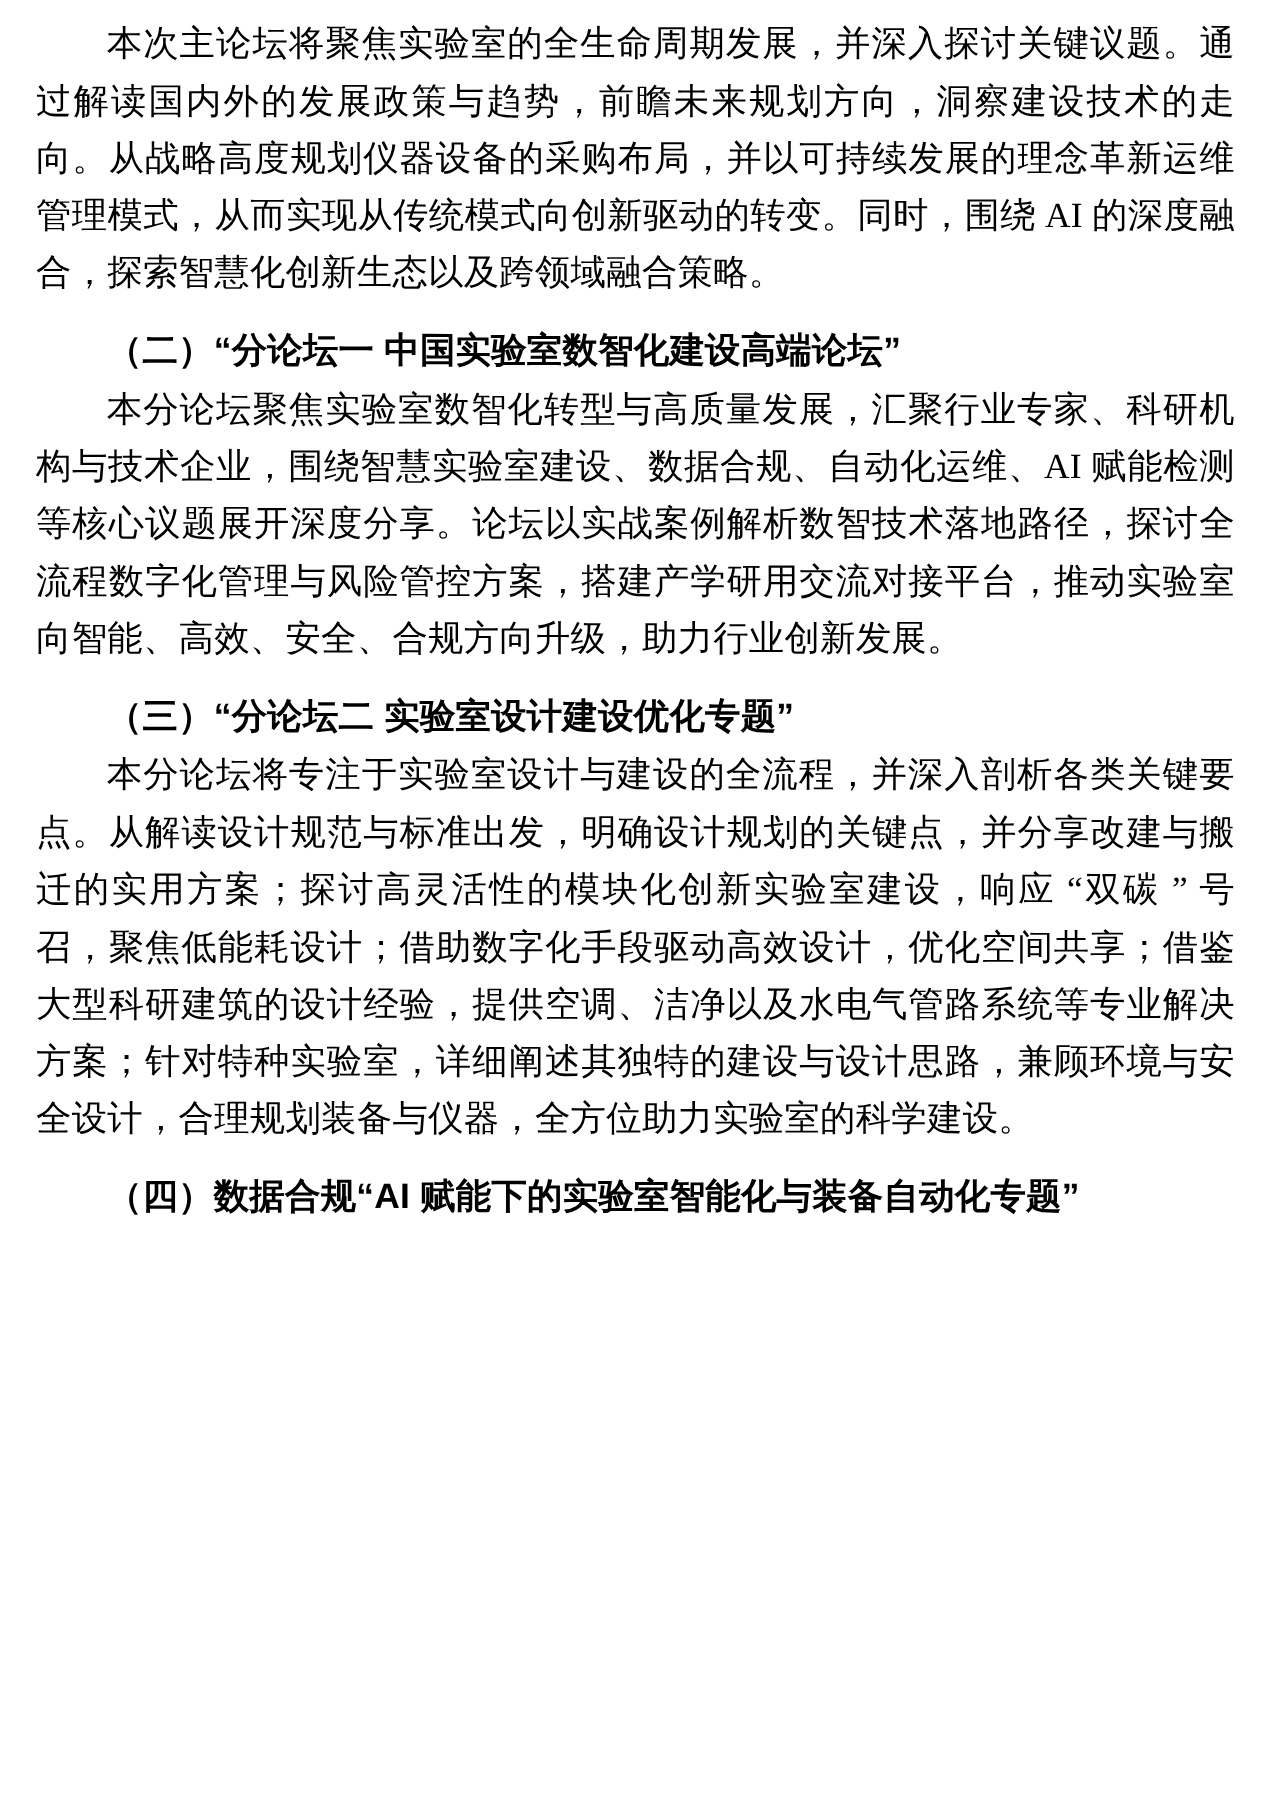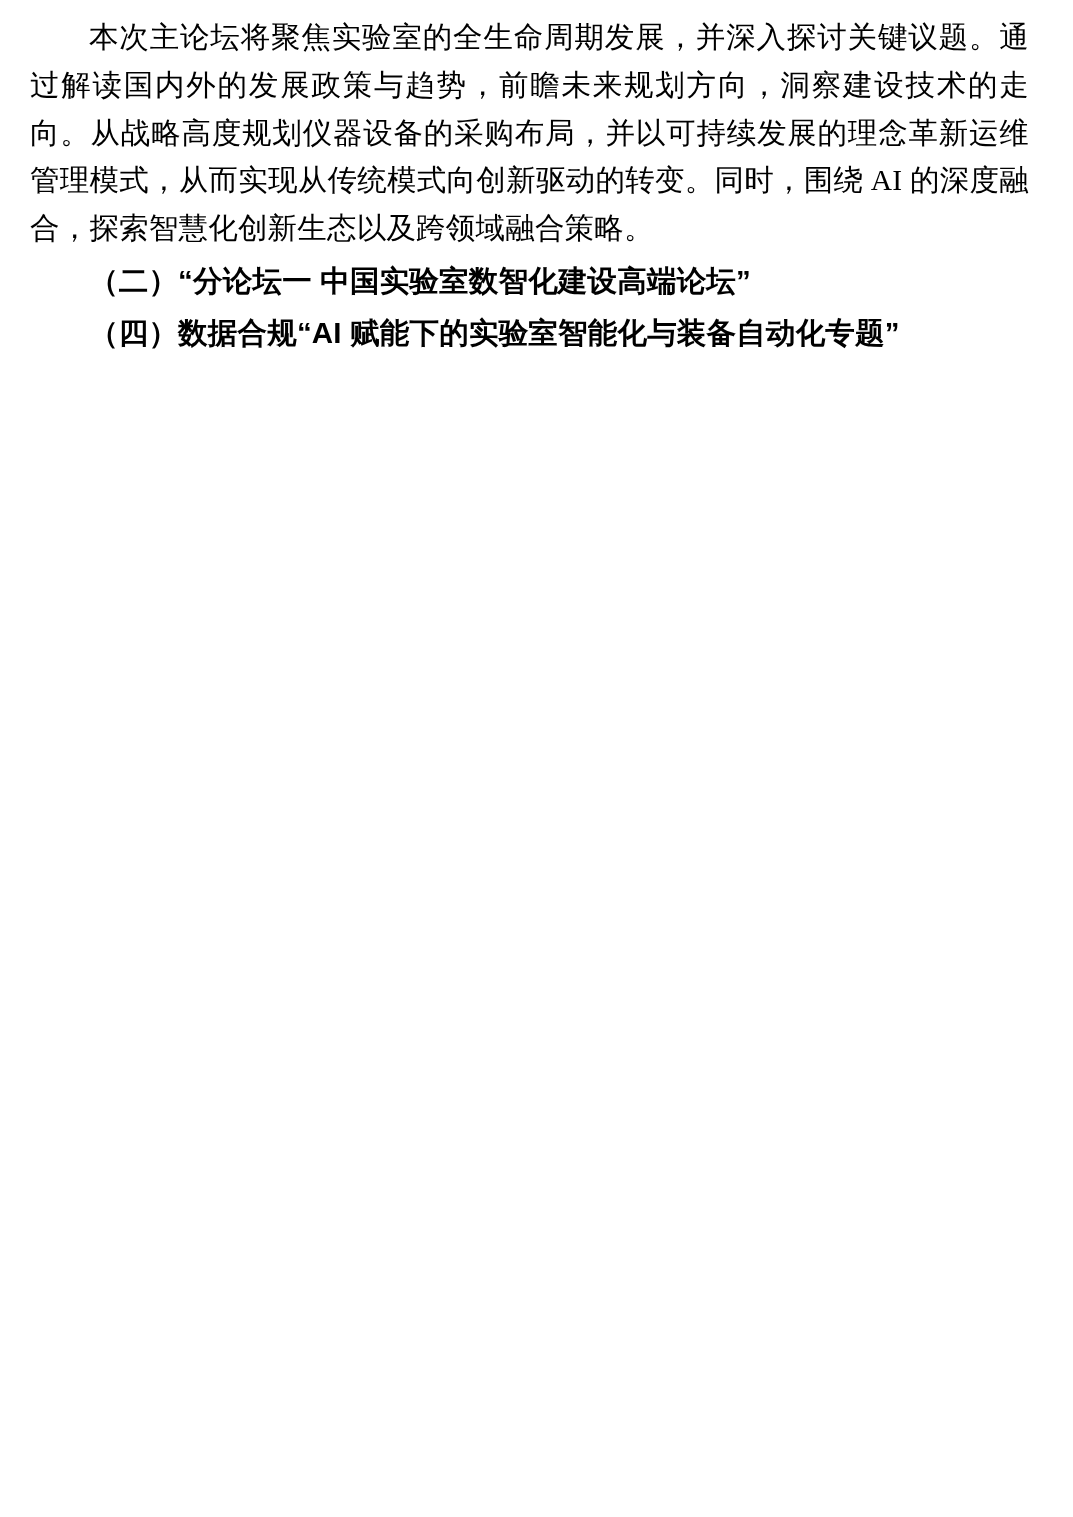--- a/index.html
+++ b/index.html
@@ -26,34 +26,37 @@
     text-justify: inter-ideograph;
     text-indent: 2em;
     margin: 0 0 2px 0;
     letter-spacing: 0.2px;
     font-family: "Liberation Serif", "DejaVu Serif", serif;
   }
   .heading {
     font-size: 29.5px;
     line-height: 1.62;
     text-indent: 2em;
-    margin: 4px 0 2px 0;
+    margin: 16px 0 2px 0;
     font-weight: bold;
     font-family: "Liberation Sans", "DejaVu Sans", sans-serif;
     letter-spacing: 0.2px;
   }
 </style>
 </head>
 <body>
 
 <div class="page">
 
   <p class="para">本次主论坛将聚焦实验室的全生命周期发展，并深入探讨关键议题。通过解读国内外的发展政策与趋势，前瞻未来规划方向，洞察建设技术的走向。从战略高度规划仪器设备的采购布局，并以可持续发展的理念革新运维管理模式，从而实现从传统模式向创新驱动的转变。同时，围绕 AI 的深度融合，探索智慧化创新生态以及跨领域融合策略。</p>
 
   <p class="heading">（二）“分论坛一  中国实验室数智化建设高端论坛”</p>
 
+  <p class="para">本分论坛聚焦实验室数智化转型与高质量发展，汇聚行业专家、科研机构与技术企业，围绕智慧实验室建设、数据合规、自动化运维、AI 赋能检测等核心议题展开深度分享。论坛以实战案例解析数智技术落地路径，探讨全流程数字化管理与风险管控方案，搭建产学研用交流对接平台，推动实验室向智能、高效、安全、合规方向升级，助力行业创新发展。</p>
 
+  <p class="heading">（三）“分论坛二  实验室设计建设优化专题”</p>
 
+  <p class="para">本分论坛将专注于实验室设计与建设的全流程，并深入剖析各类关键要点。从解读设计规范与标准出发，明确设计规划的关键点，并分享改建与搬迁的实用方案；探讨高灵活性的模块化创新实验室建设，响应 “双碳 ” 号召，聚焦低能耗设计；借助数字化手段驱动高效设计，优化空间共享；借鉴大型科研建筑的设计经验，提供空调、洁净以及水电气管路系统等专业解决方案；针对特种实验室，详细阐述其独特的建设与设计思路，兼顾环境与安全设计，合理规划装备与仪器，全方位助力实验室的科学建设。</p>
 
   <p class="heading">（四）数据合规“AI 赋能下的实验室智能化与装备自动化专题”</p>
 
 
 </div>
 
 </body></html>

